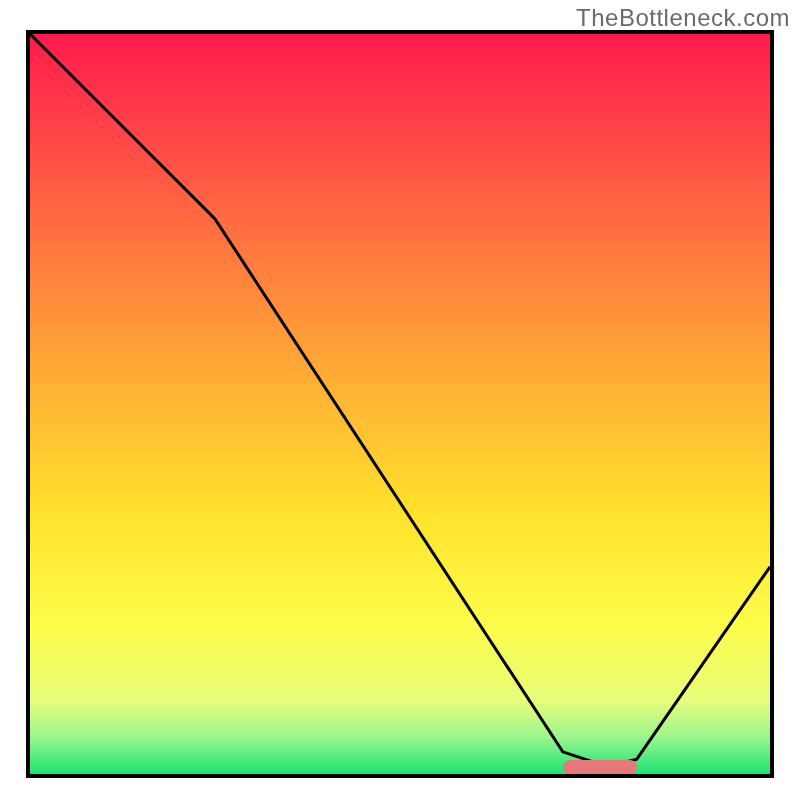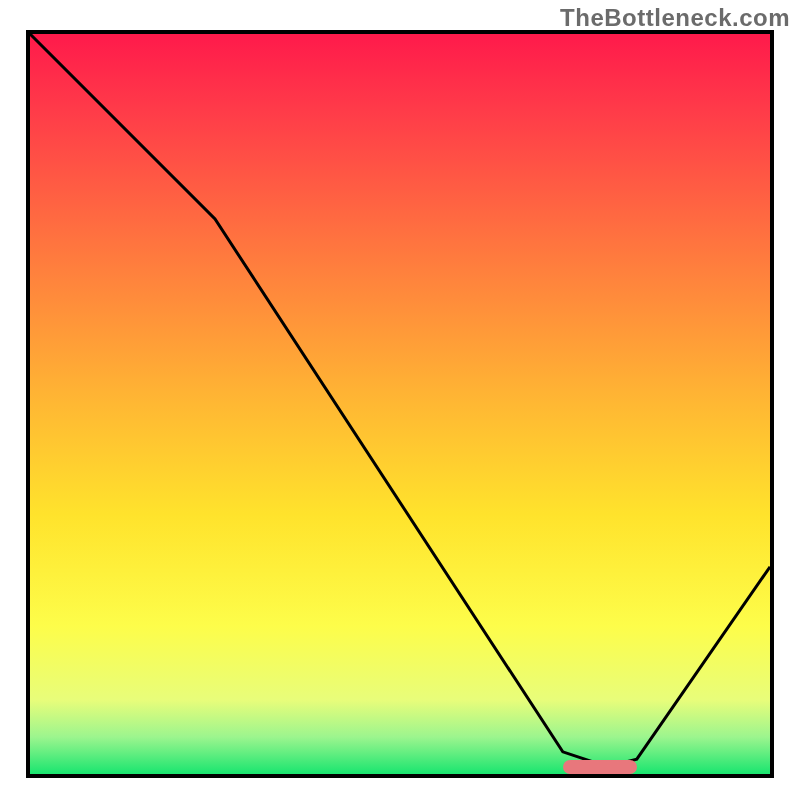--- a/index.html
+++ b/index.html
@@ -15,21 +15,21 @@
     position: relative;
     width: 800px;
     height: 800px;
   }
   .watermark {
     position: absolute;
     top: 4px;
     right: 10px;
     color: #6b6b6b;
     font-size: 24px;
-    font-weight: 700;
+    font-weight: 400;
     letter-spacing: 0.5px;
     z-index: 10;
   }
   .plot-frame {
     position: absolute;
     left: 26px;
     top: 30px;
     width: 748px;
     height: 748px;
     border: 4px solid #000;

